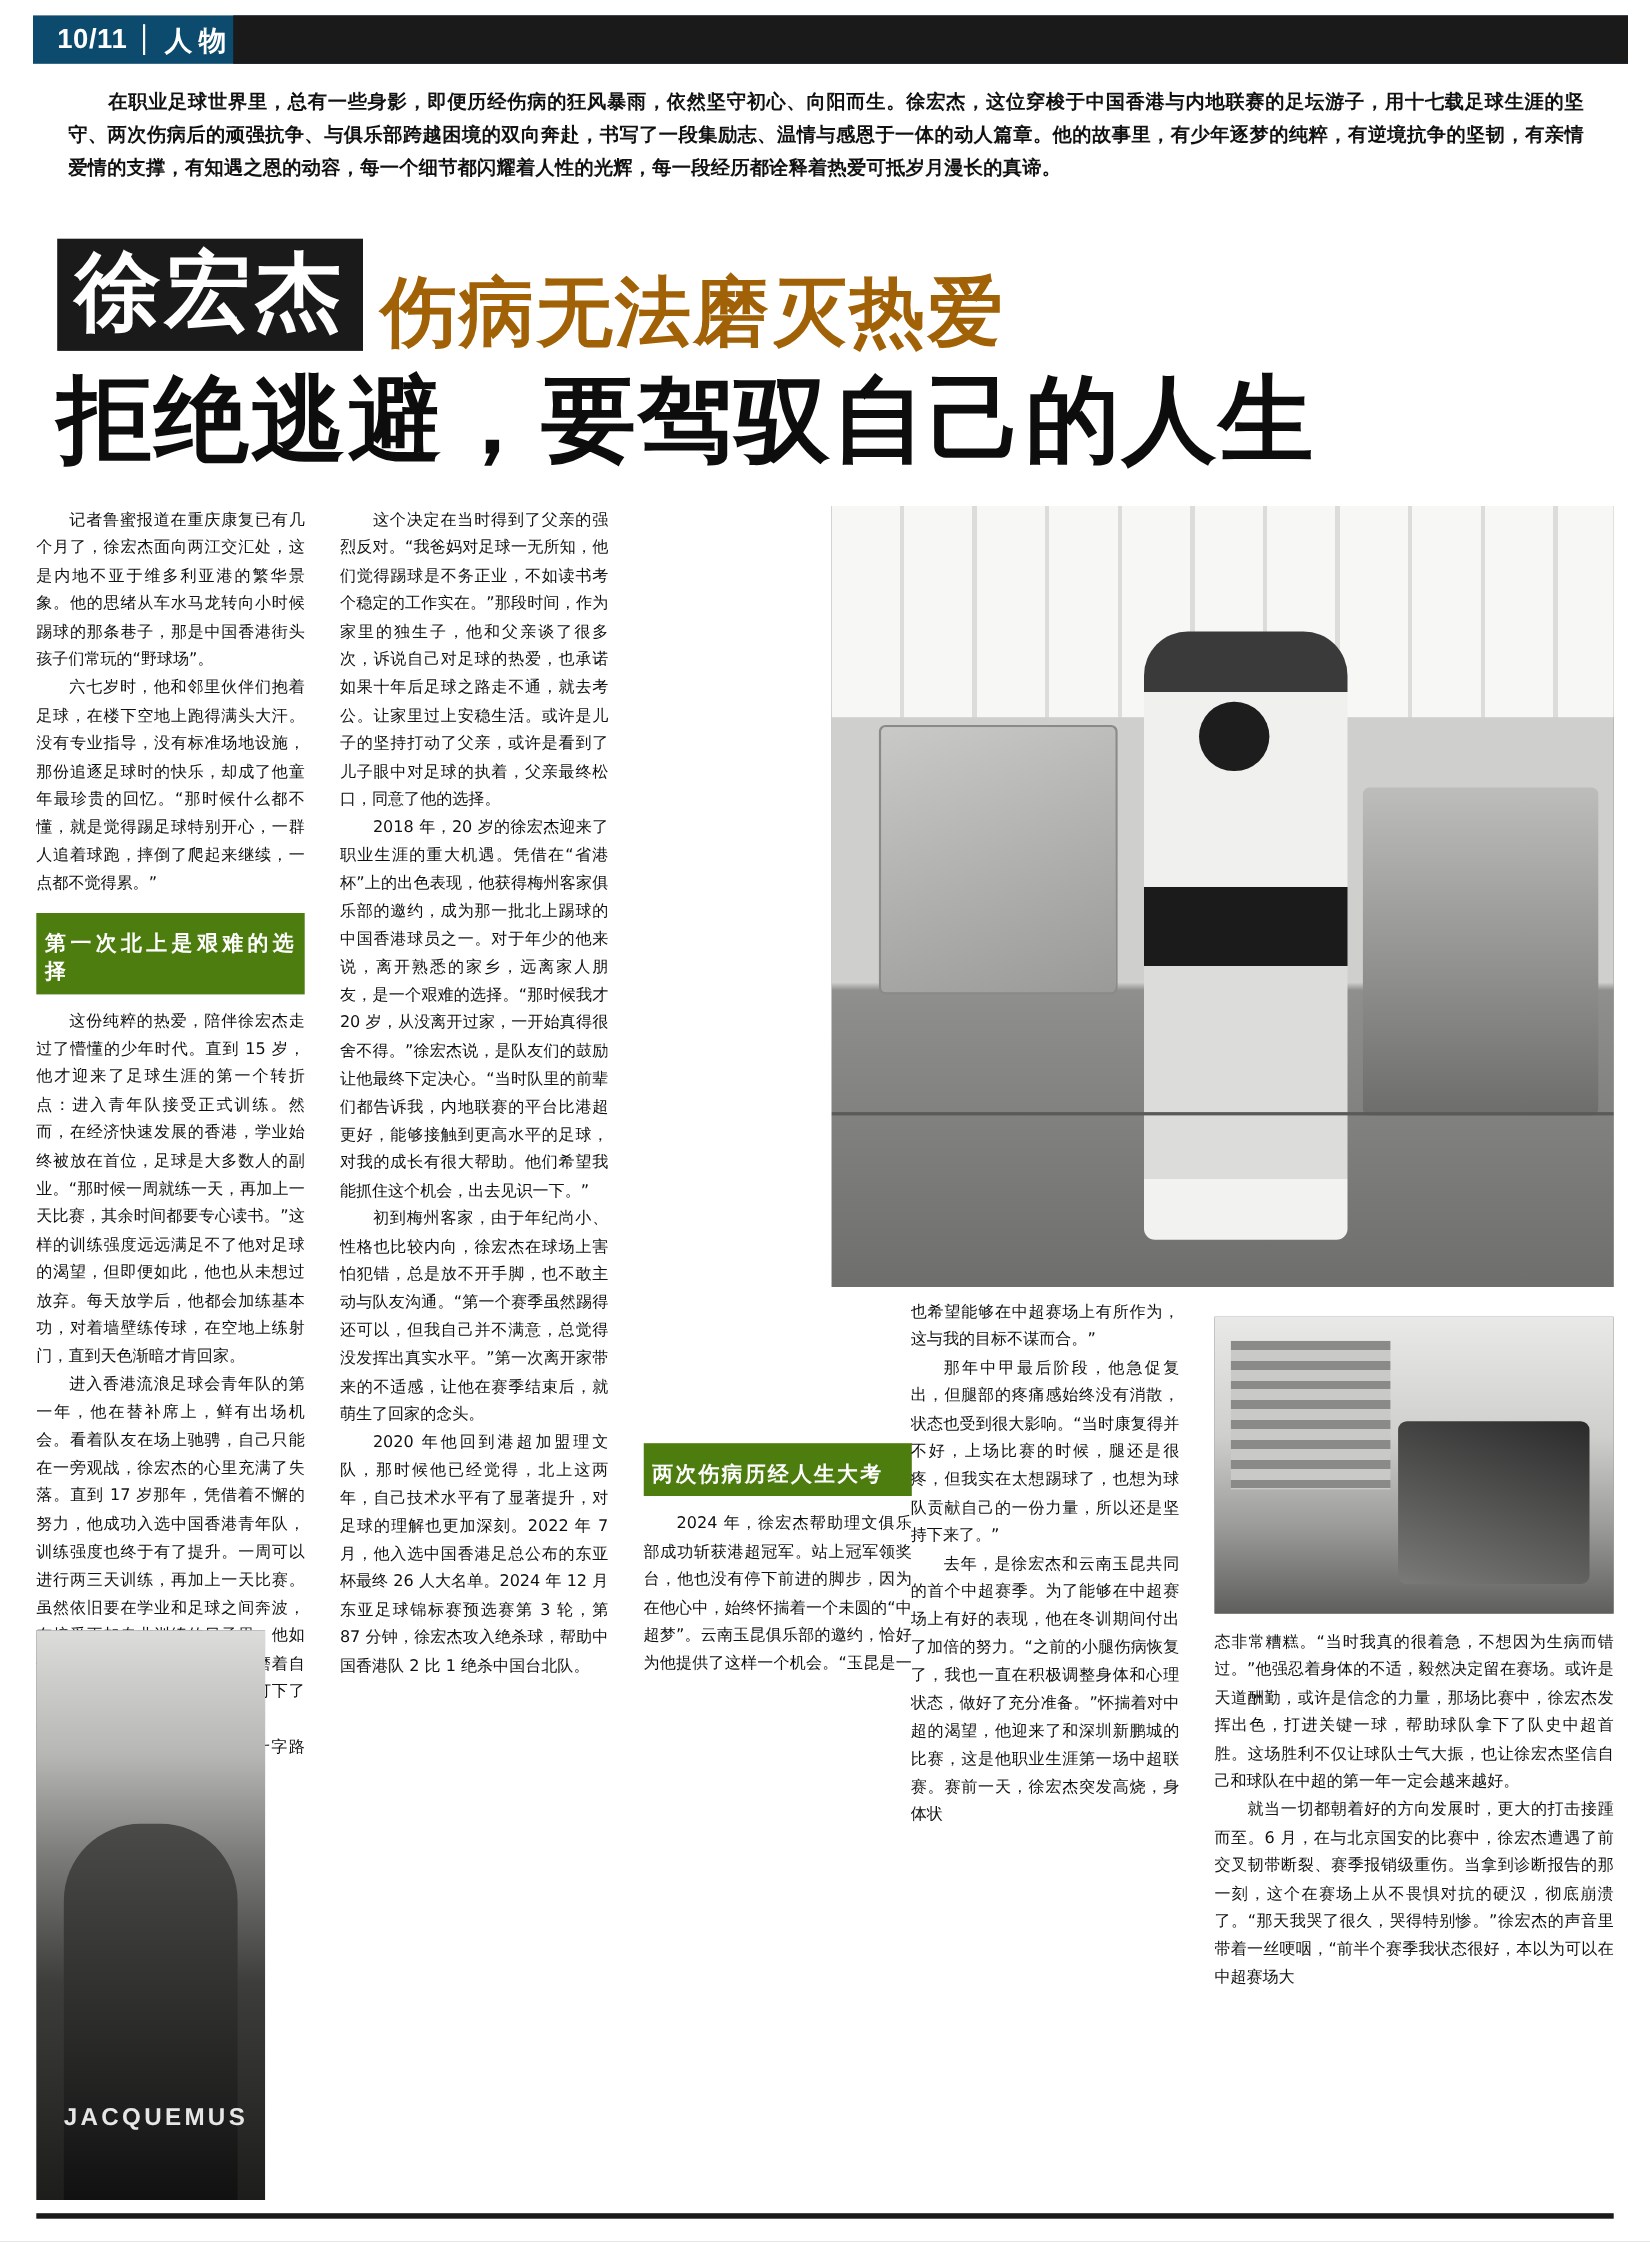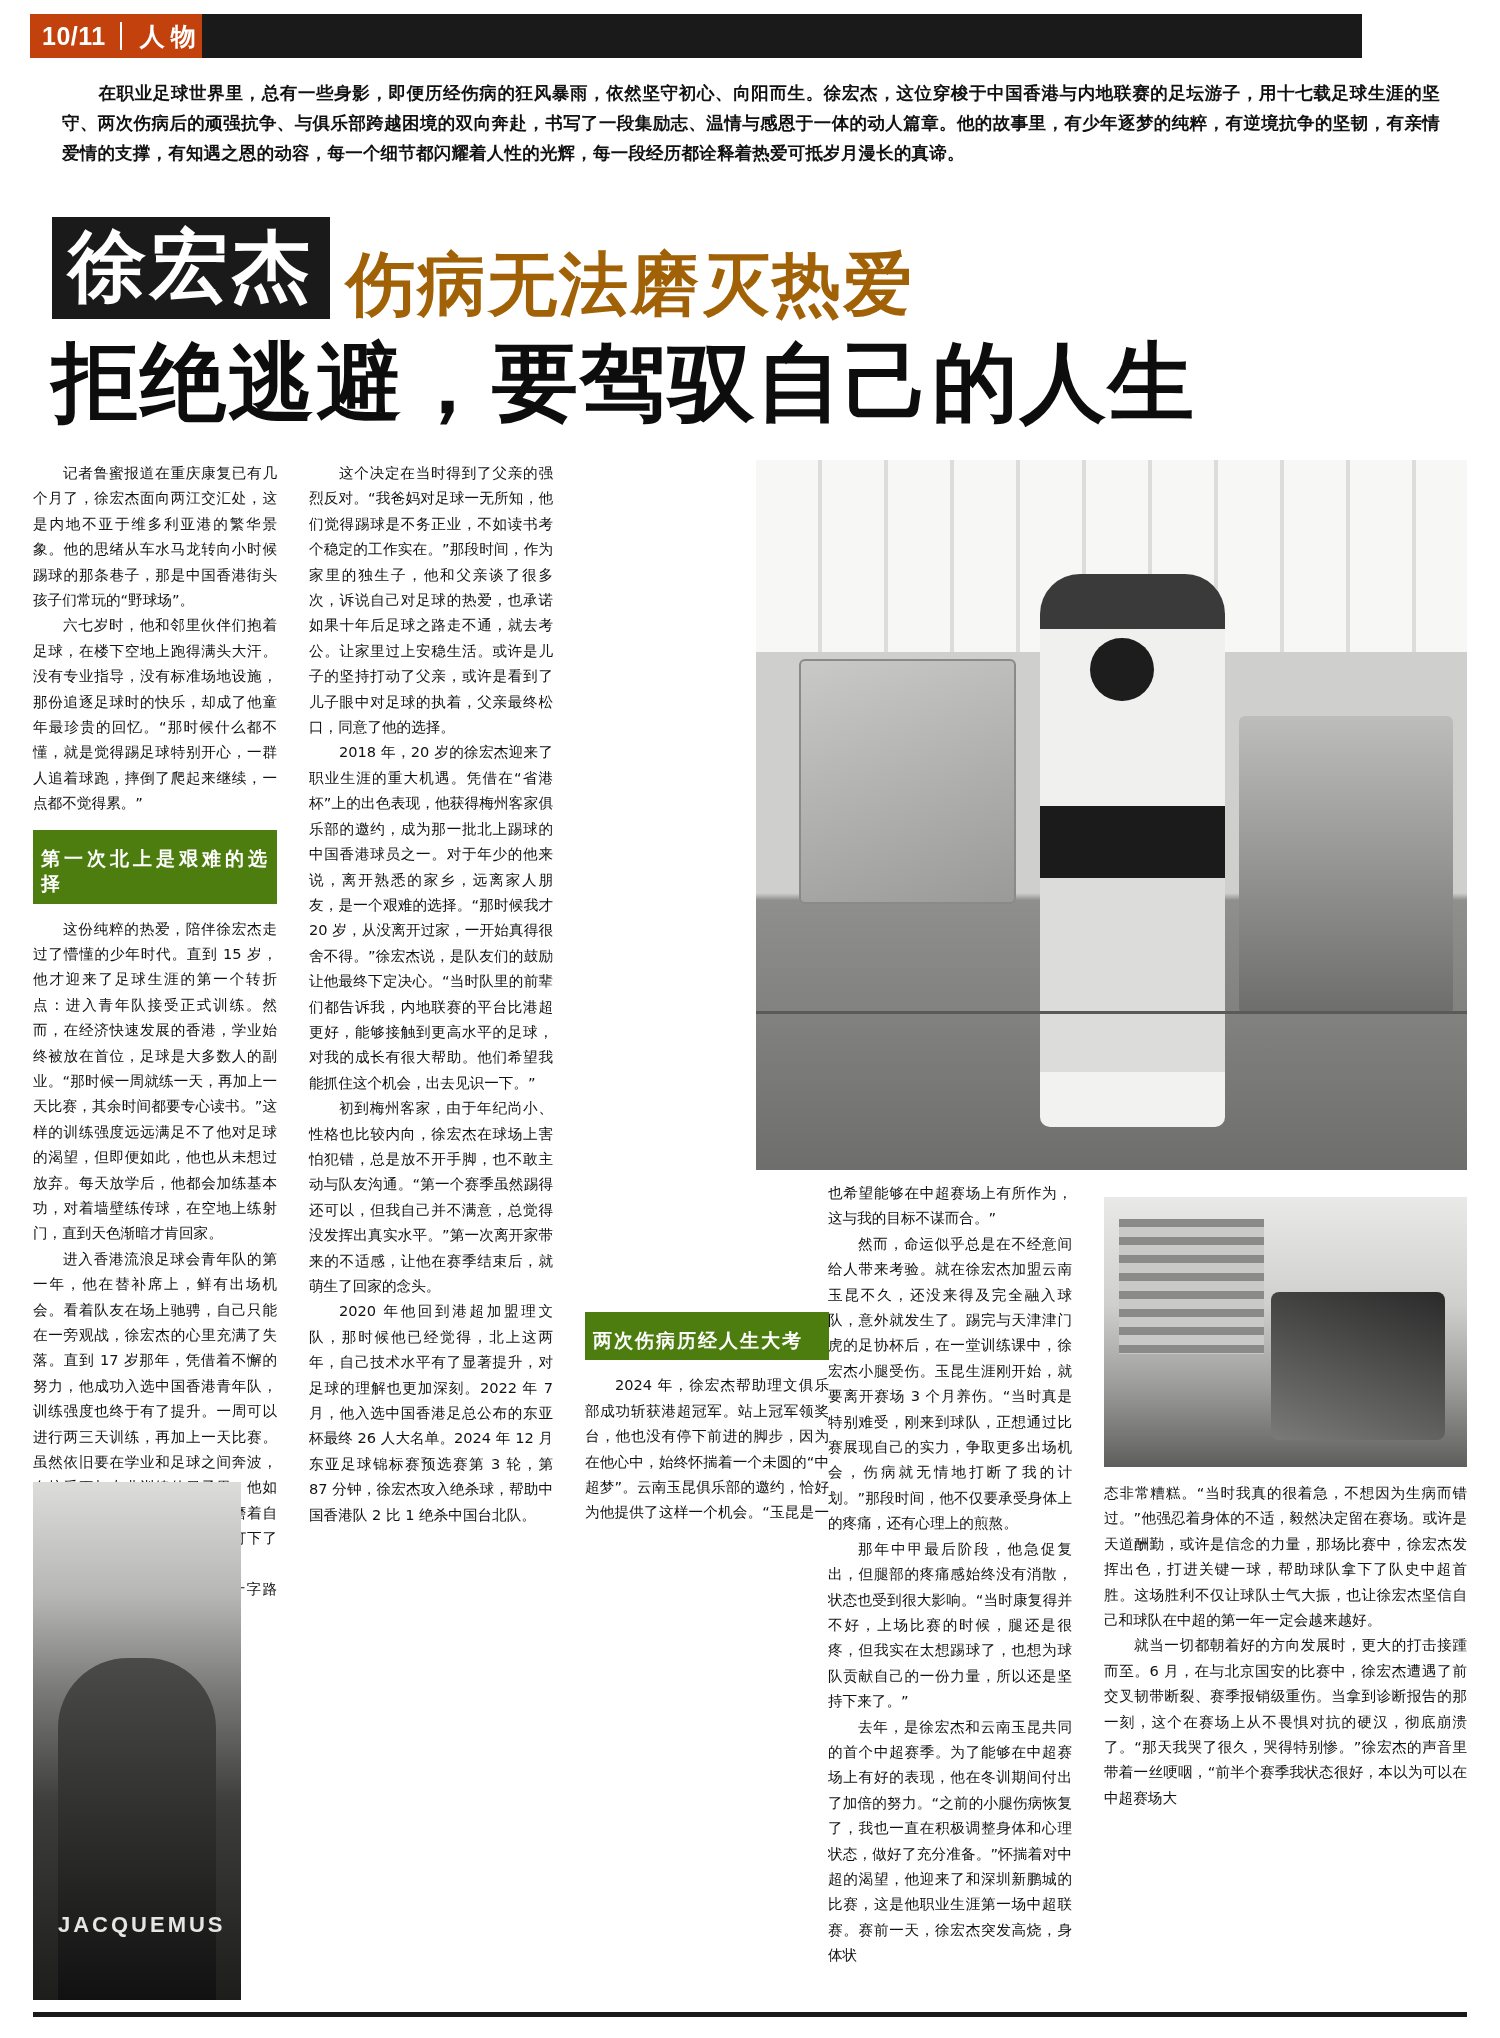--- a/index.html
+++ b/index.html
@@ -3,22 +3,22 @@
 <meta charset="utf-8">
 <style>
   html,body{margin:0;padding:0;background:#b9b9b9;}
   body{font-family:"DejaVu Sans","Liberation Sans",sans-serif;}
   .page{
     width:1500px;height:2038px;background:#ffffff;position:relative;
     box-sizing:border-box;padding:0;overflow:hidden;
   }
   
   .topbar{
-    position:absolute;left:30px;top:14px;width:1332px;height:44px;
-    background:#c2410c;display:flex;align-items:center;
+    position:absolute;left:30px;top:14px;width:1440px;height:44px;
+    background:#0c4a6e;display:flex;align-items:center;padding-left:10px;
   }
   .topbar .pagenum{
     color:#ffffff;font-weight:bold;font-size:25px;letter-spacing:.5px;
     padding:0 14px 0 12px;font-family:"Liberation Sans",sans-serif;
   }
   .topbar .vline{width:2px;height:28px;background:#ffffff;}
   .topbar .sectionname{
     color:#ffffff;font-weight:bold;font-size:25px;letter-spacing:6px;
     padding-left:18px;
   }
@@ -181,21 +181,20 @@
       <div style="height:838px"></div>
       <span class="subhead">两次伤病历经人生大考</span>
       <p><span>2024 年，徐宏杰帮助理文俱乐部成功斩获港超冠军。站上冠军领奖台，他也没有停下前进的脚步，因为在他心中，始终怀揣着一个未圆的“中超梦”。云南玉昆俱乐部的邀约，恰好为他提供了这样一个机会。“玉昆是一支有野心、有潜力的球队，他们</span></p>
     </div>
   </div>
 
   <div class="c4" style="left:552px;top:460px;width:244px;height:0;overflow:hidden"></div>
 
   <div class="c4" style="left:828px;top:1180px;width:244px;height:810px;overflow:hidden;">
     <p style="text-indent:0"><span>也希望能够在中超赛场上有所作为，这与我的目标不谋而合。”</span></p>
-    <p><span>然而，命运似乎总是在不经意间给人带来考验。就在徐宏杰加盟云南玉昆不久，还没来得及完全融入球队，意外就发生了。踢完与天津津门虎的足协杯后，在一堂训练课中，徐宏杰小腿受伤。玉昆生涯刚开始，就要离开赛场 3 个月养伤。“当时真是特别难受，刚来到球队，正想通过比赛展现自己的实力，争取更多出场机会，伤病就无情地打断了我的计划。”那段时间，他不仅要承受身体上的疼痛，还有心理上的煎熬。</span></p>
     <p><span>那年中甲最后阶段，他急促复出，但腿部的疼痛感始终没有消散，状态也受到很大影响。“当时康复得并不好，上场比赛的时候，腿还是很疼，但我实在太想踢球了，也想为球队贡献自己的一份力量，所以还是坚持下来了。”</span></p>
     <p><span>去年，是徐宏杰和云南玉昆共同的首个中超赛季。为了能够在中超赛场上有好的表现，他在冬训期间付出了加倍的努力。“之前的小腿伤病恢复了，我也一直在积极调整身体和心理状态，做好了充分准备。”怀揣着对中超的渴望，他迎来了和深圳新鹏城的比赛，这是他职业生涯第一场中超联赛。赛前一天，徐宏杰突发高烧，身体状</span></p>
   </div>
 
   <div class="c5" style="left:1104px;top:1480px;width:363px;height:520px;overflow:hidden;">
     <p style="text-indent:0"><span>态非常糟糕。“当时我真的很着急，不想因为生病而错过。”他强忍着身体的不适，毅然决定留在赛场。或许是天道酬勤，或许是信念的力量，那场比赛中，徐宏杰发挥出色，打进关键一球，帮助球队拿下了队史中超首胜。这场胜利不仅让球队士气大振，也让徐宏杰坚信自己和球队在中超的第一年一定会越来越好。</span></p>
     <p><span>就当一切都朝着好的方向发展时，更大的打击接踵而至。6 月，在与北京国安的比赛中，徐宏杰遭遇了前交叉韧带断裂、赛季报销级重伤。当拿到诊断报告的那一刻，这个在赛场上从不畏惧对抗的硬汉，彻底崩溃了。“那天我哭了很久，哭得特别惨。”徐宏杰的声音里带着一丝哽咽，“前半个赛季我状态很好，本以为可以在中超赛场大</span></p>
   </div>
 
   <div class="photo photo-main">

